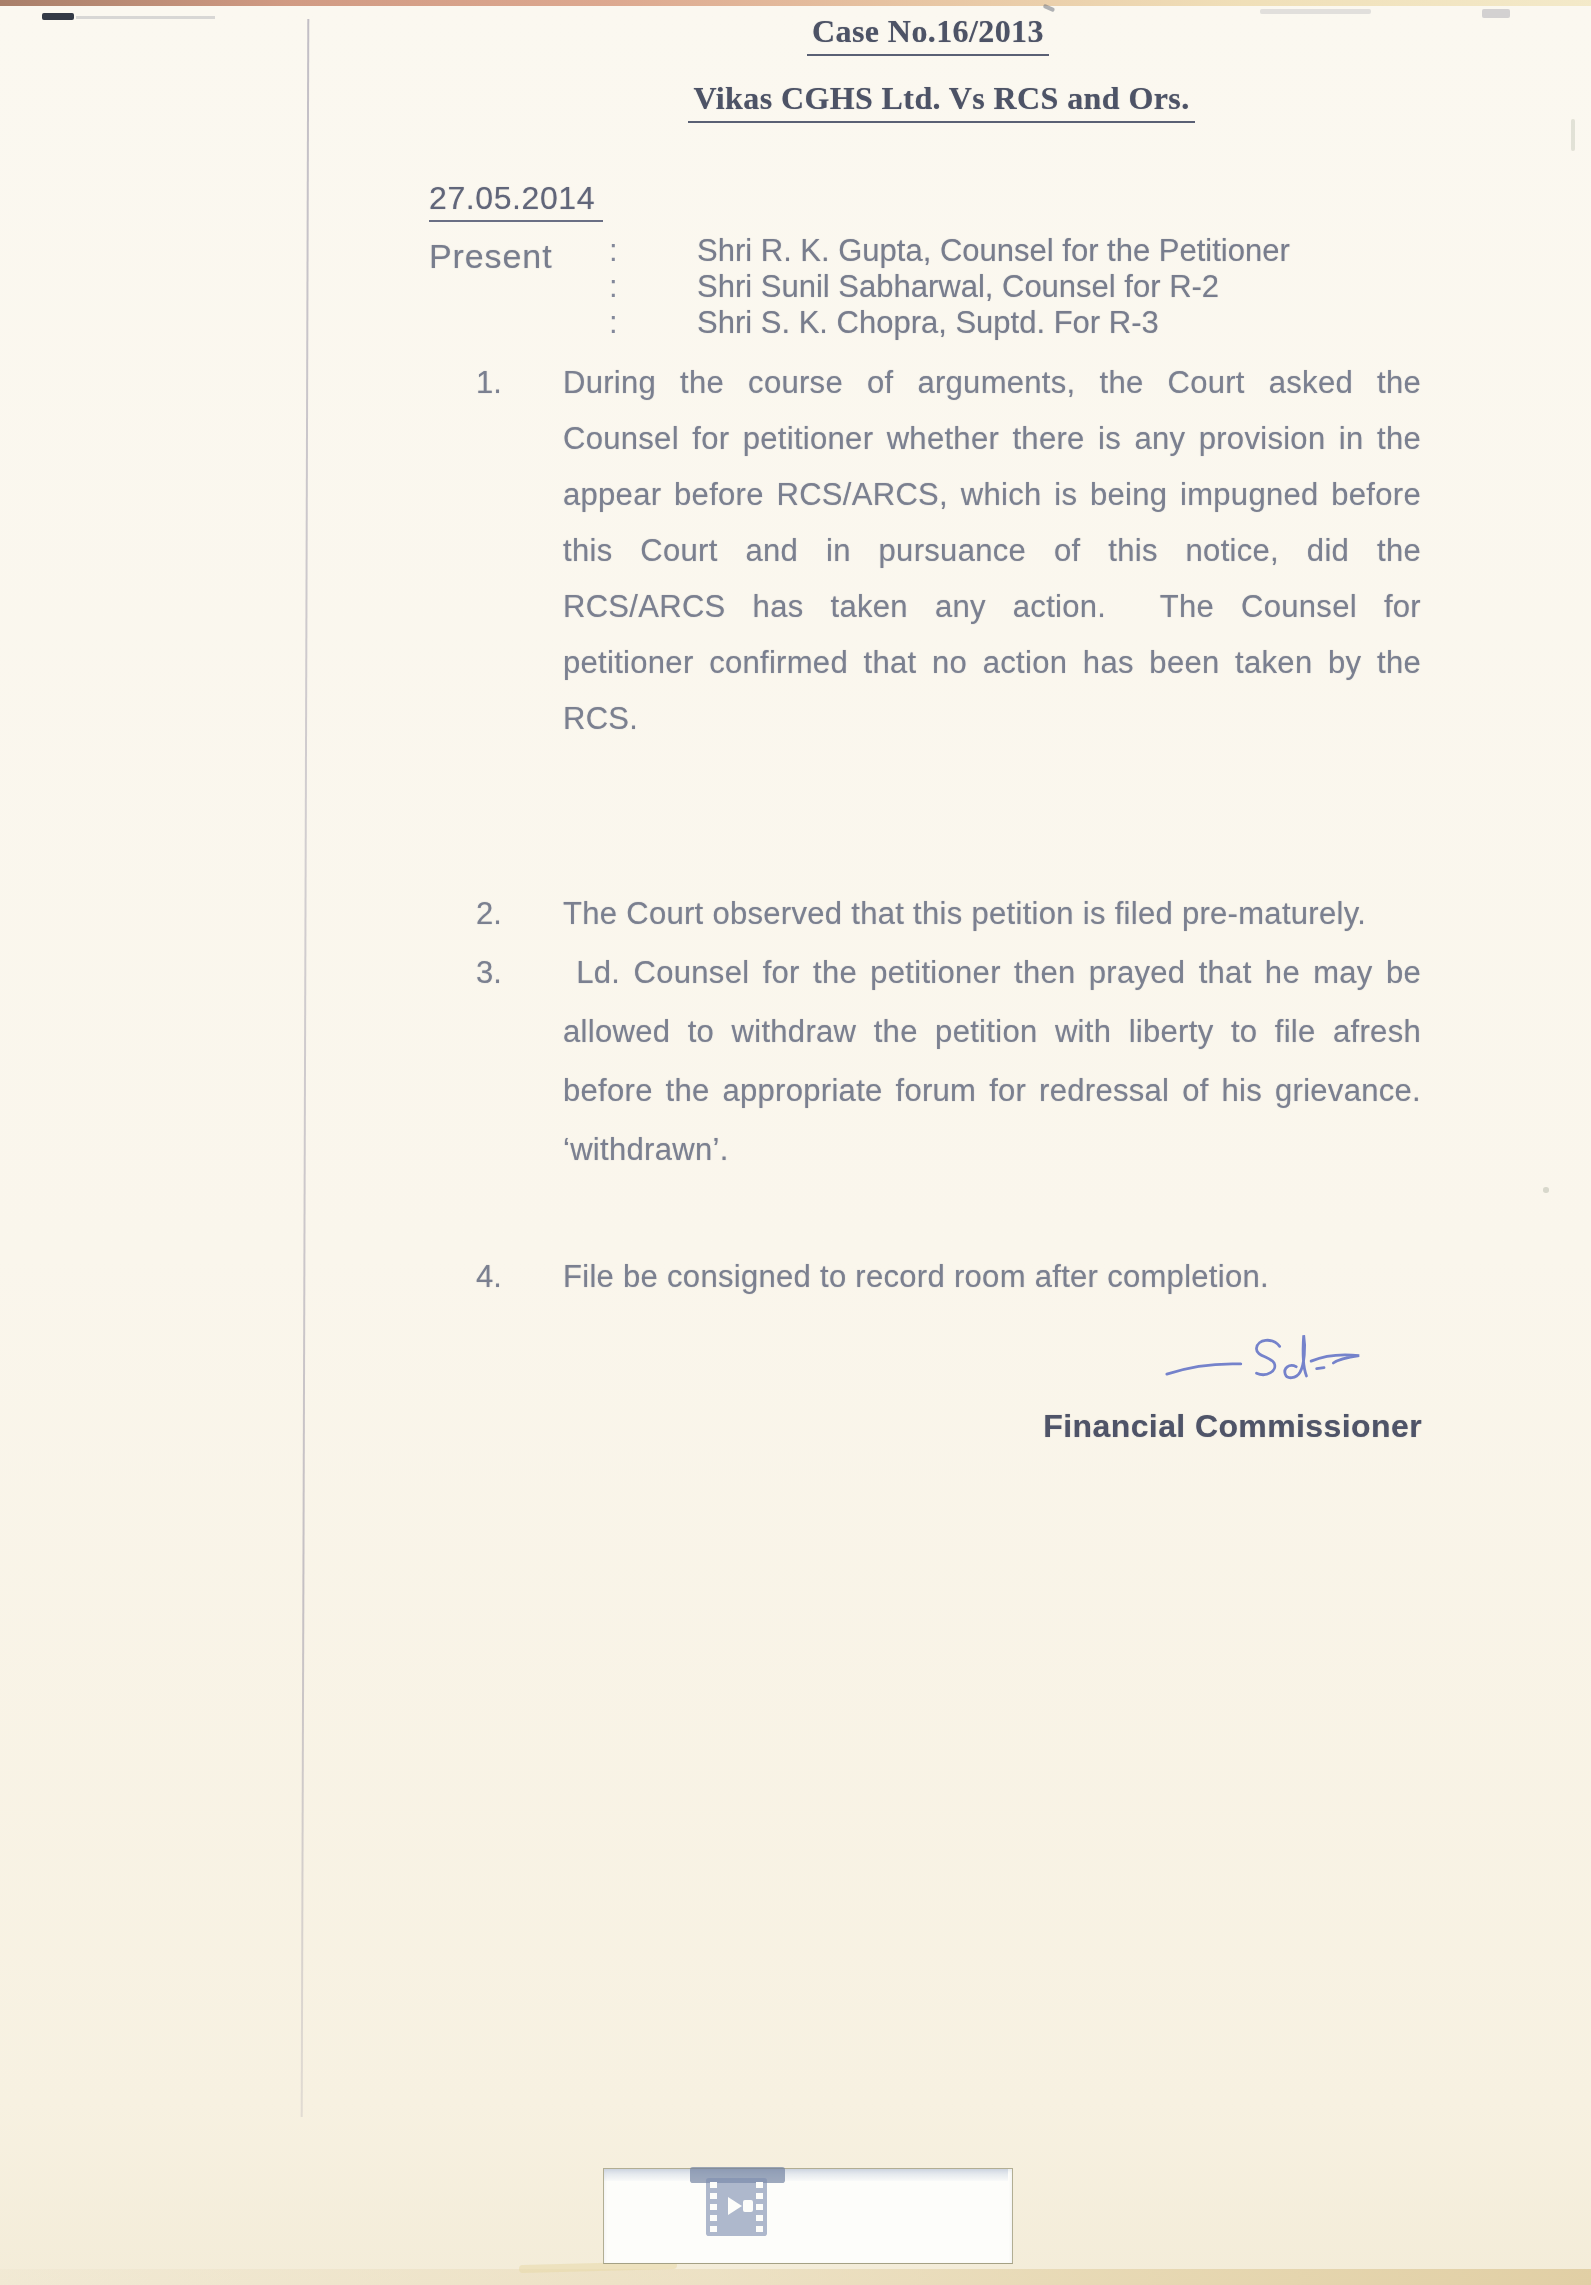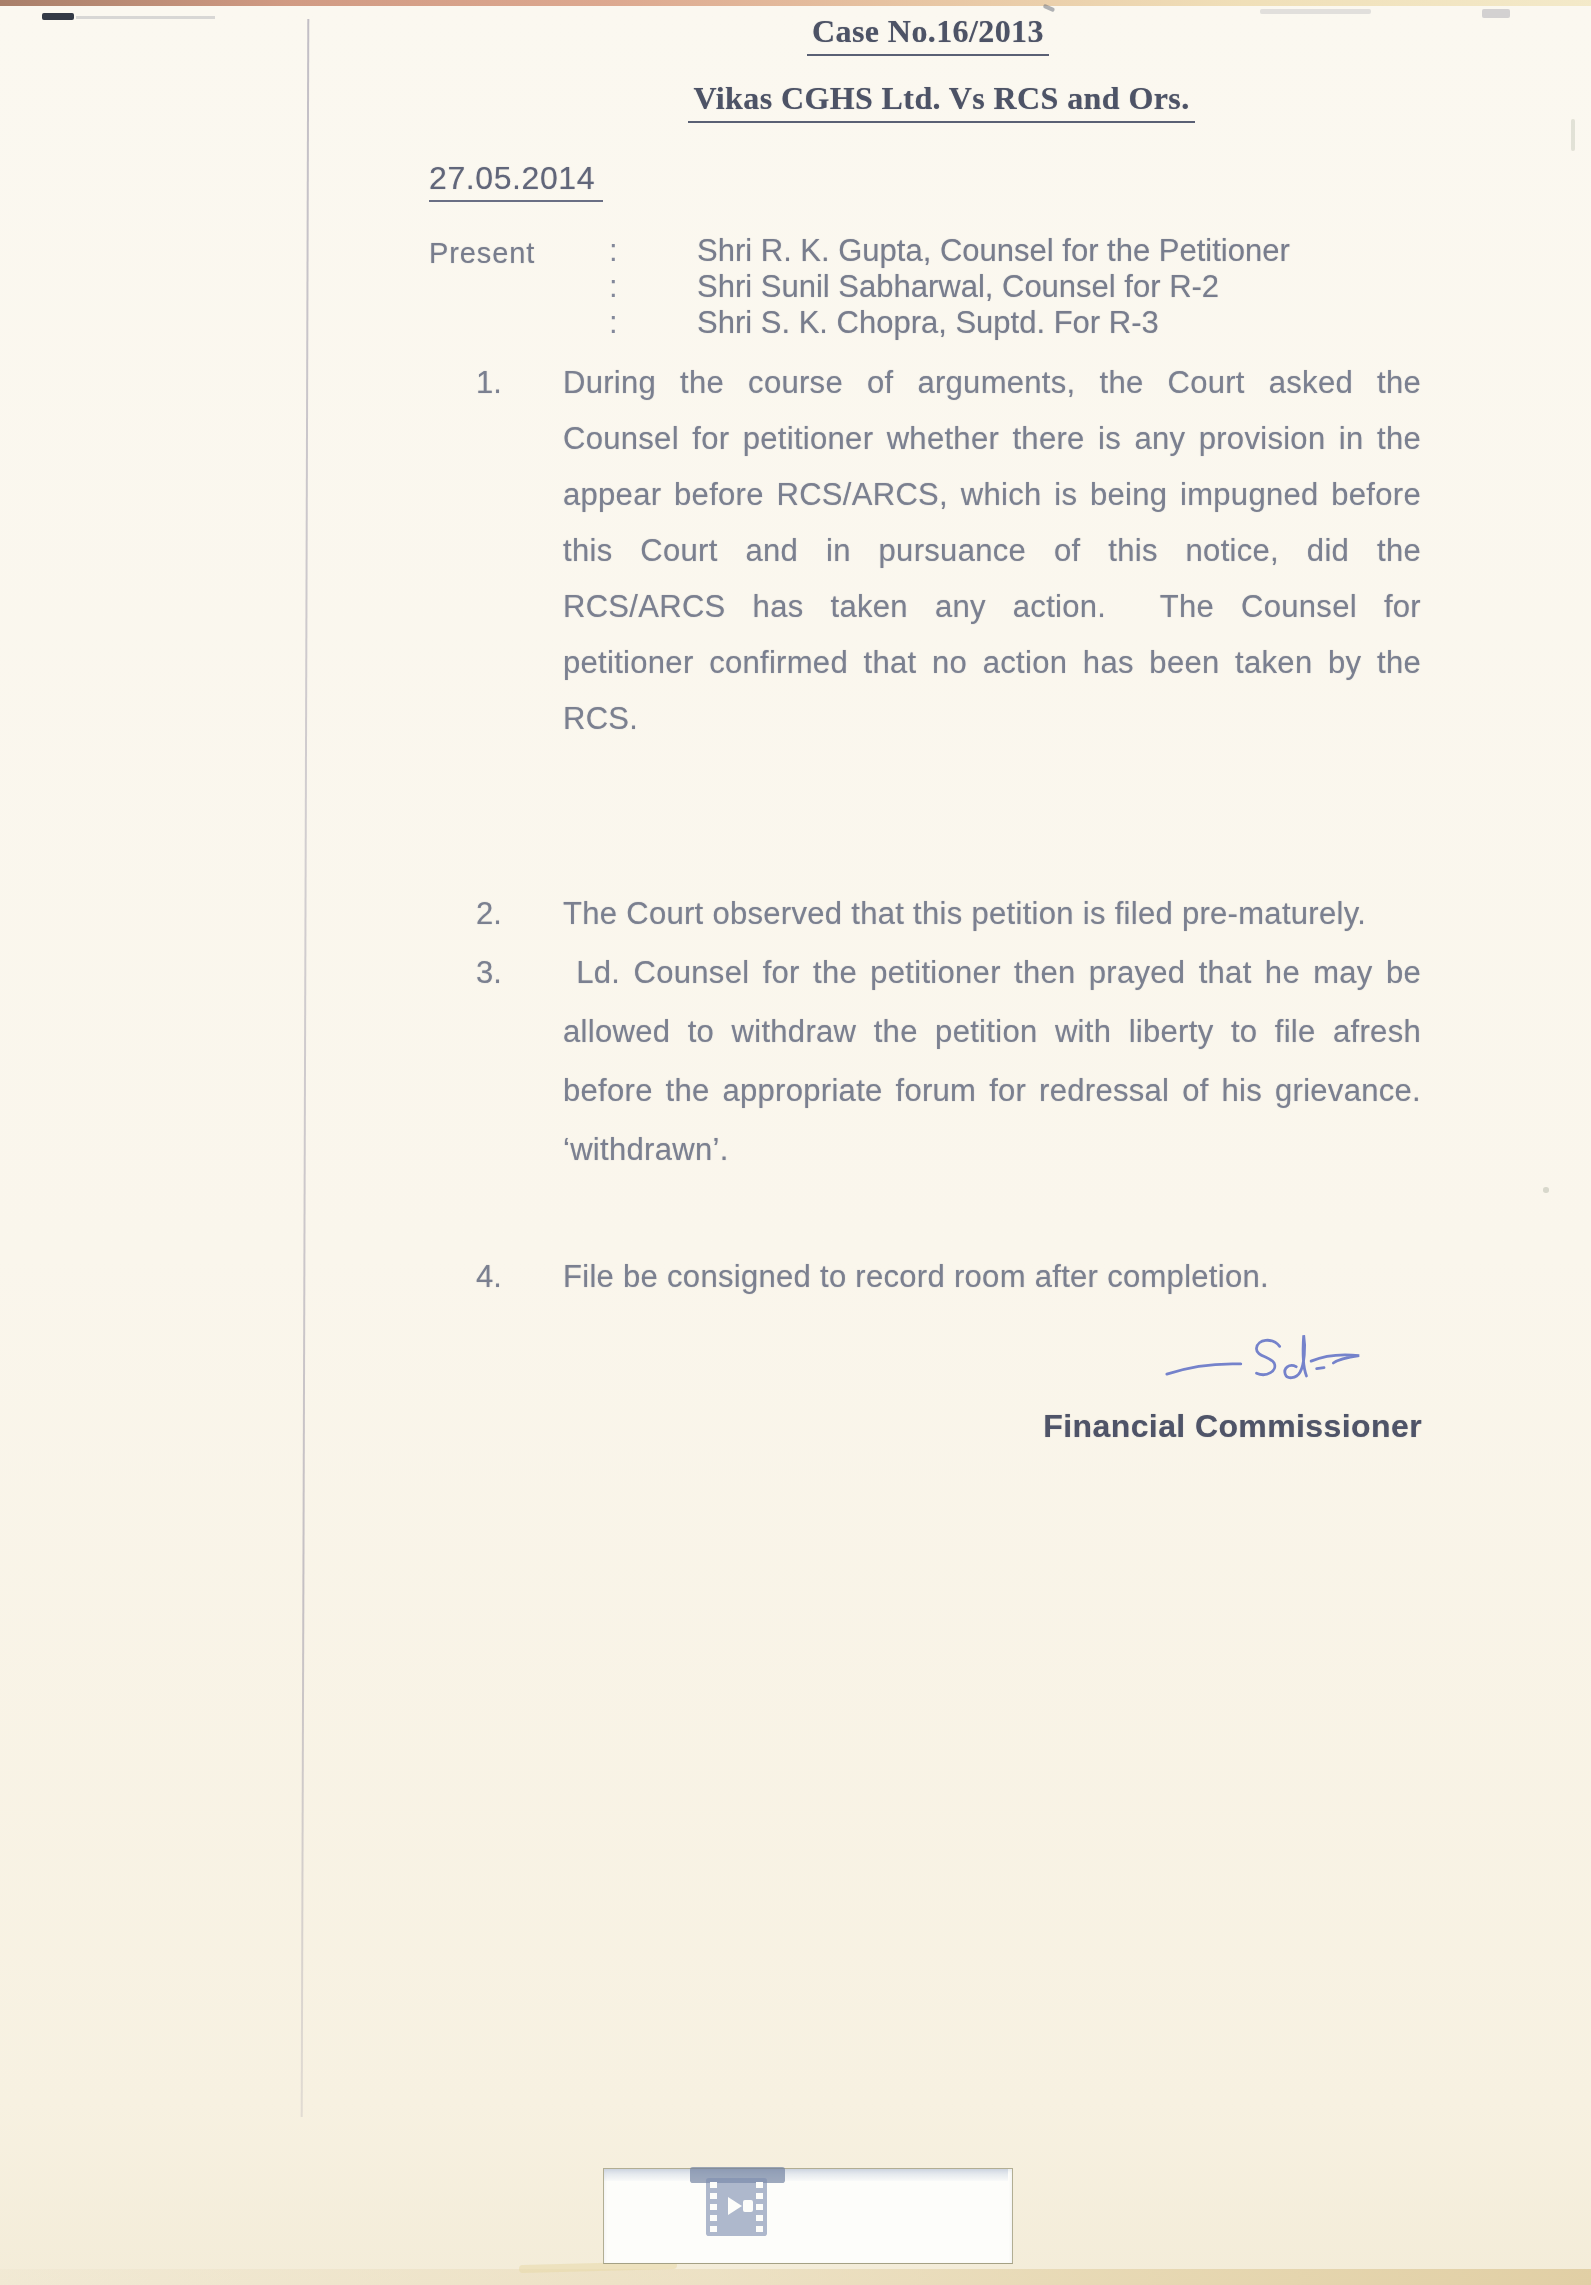--- a/index.html
+++ b/index.html
@@ -40,23 +40,23 @@
     position:absolute;text-align:center;font-weight:bold;font-size:32px;color:#4d5366;
     text-shadow:0 0 0.9px rgba(78,84,102,.5);letter-spacing:0.4px;
   }
   .heading .u{display:inline-block;border-bottom:2.8px solid #5a6074;padding:0 5.6px 3.7px 5.6px;font-family:Liberation Serif, serif;}
   .case-heading{left:733px;top:13px;width:390px;}
   .parties-heading{left:663px;top:80px;width:557px;}
   .date-heading{
     position:absolute;left:429px;top:160px;font-size:32px;color:#61667a;
     text-shadow:0 0 1px rgba(95,100,120,.5);letter-spacing:0.6px;
   }
-  .date-heading .u{display:inline-block;border-bottom:2.8px solid #6a6f84;padding:0 7.4px 2.8px 0;}
+  .date-heading .u{display:inline-block;border-bottom:2.8px solid #6a6f84;padding:0 7.4px 2.8px 0;margin-top:20px;}
 
-  .present-label{position:absolute;left:429px;top:237px;font-size:29px;color:#787d8d;text-shadow:0 0 1.1px rgba(120,126,142,.5);letter-spacing:0.9px;}
+  .present-label{position:absolute;left:429px;top:237px;font-size:34px;color:#787d8d;text-shadow:0 0 1.1px rgba(120,126,142,.5);letter-spacing:0.9px;}
   .present-entries{position:absolute;left:609px;top:233px;font-size:31px;}
   .prow{height:36px;display:flex;align-items:flex-start;}
   .pcolon{width:88px;color:#83889a;}
   .ptext{white-space:nowrap;color:#787d8d;text-shadow:0 0 1.1px rgba(120,126,142,.52);}
 
   .paras{position:absolute;left:0;top:0;width:100%;height:100%;}
   .para{position:absolute;left:476px;width:945px;font-size:31px;}
   .pnum{position:absolute;left:0;top:0;color:#7b8090;text-shadow:0 0 1.1px rgba(120,126,142,.55);}
   .pbody{margin-left:87px;width:858px;}
   .pline{color:#7b8090;text-shadow:0 0 1.1px rgba(120,126,142,.55);letter-spacing:0.3px;white-space:normal;}

